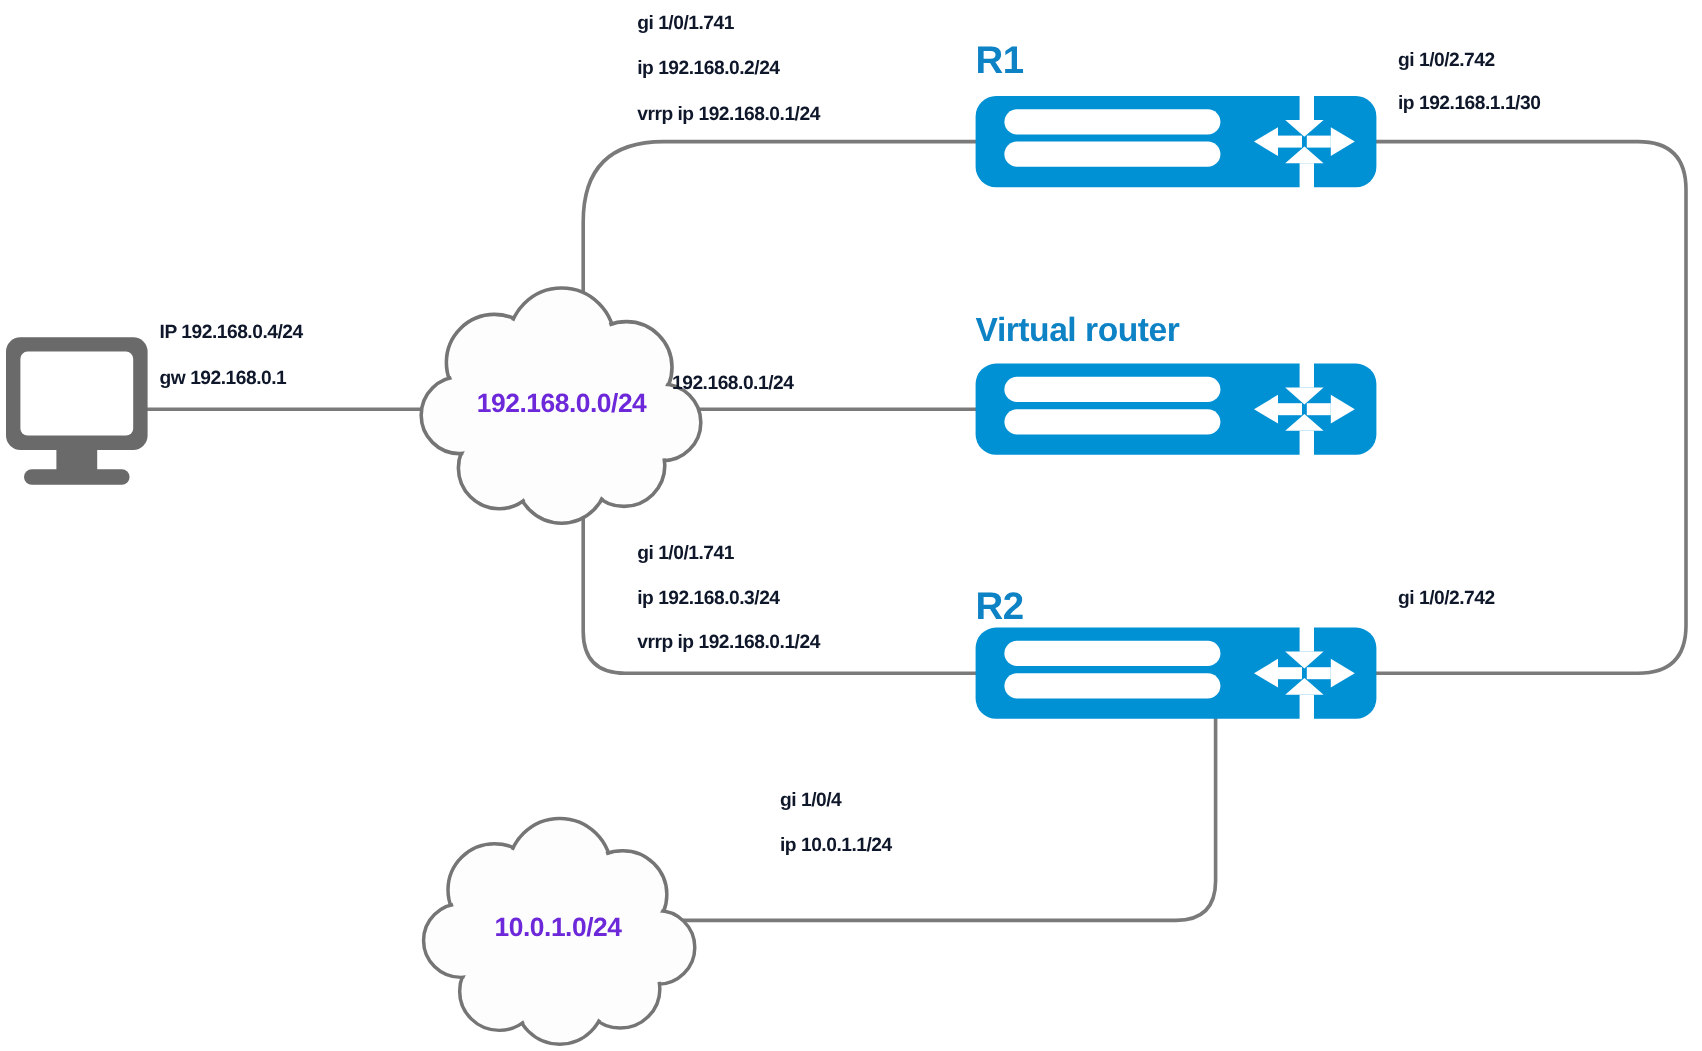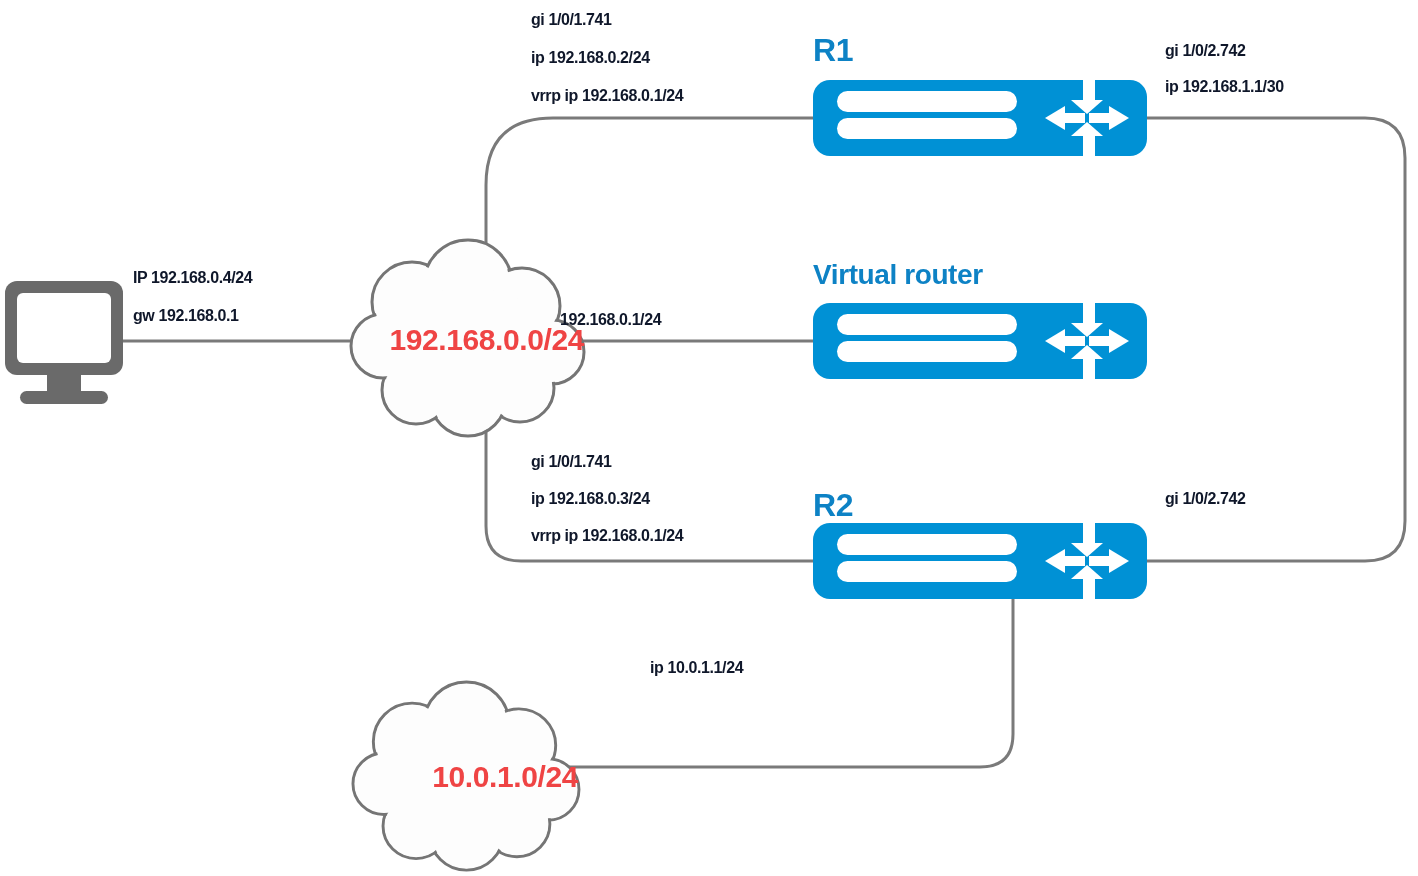--- a/index.html
+++ b/index.html
@@ -13,22 +13,22 @@
     line-height:38px;letter-spacing:-0.4px;white-space:nowrap;
   }
   .lbl div{white-space:nowrap;}
   .lh36 div{line-height:36px;}
   .lh37 div{line-height:37px;}
   .rname{
     position:absolute;font-weight:bold;color:#0d82c5;
     white-space:nowrap;letter-spacing:-0.4px;
   }
   .cloud-lbl{
-    position:absolute;font-weight:bold;color:#ef4444;font-size:30px;
-    text-align:right;letter-spacing:-0.4px;white-space:nowrap;
+    position:absolute;font-weight:bold;color:#6d28d9;font-size:22px;
+    text-align:center;letter-spacing:-0.4px;white-space:nowrap;
   }
   .right-align{}
 </style>
 </head>
 <body>
 
 <div class="stage">
 
   <svg width="1418" height="876" viewBox="0 0 1418 876">
     <defs>
@@ -120,16 +120,17 @@
   <div class="lbl lh37" style="left:531px;top:443px;">
     <div>gi 1/0/1.741</div>
     <div>ip 192.168.0.3/24</div>
     <div>vrrp ip 192.168.0.1/24</div>
   </div>
   <div class="rname" style="left:813px;top:487px;width:334px;font-size:32px;">R2</div>
   <div class="lbl lh36" style="left:1165px;top:481px;">
     <div>gi 1/0/2.742</div>
   </div>
   <div class="lbl lh37" style="left:650px;top:649px;">
+    <div>gi 1/0/4</div>
     <div>ip 10.0.1.1/24</div>
   </div>
 
 </div>
 
 </body></html>

